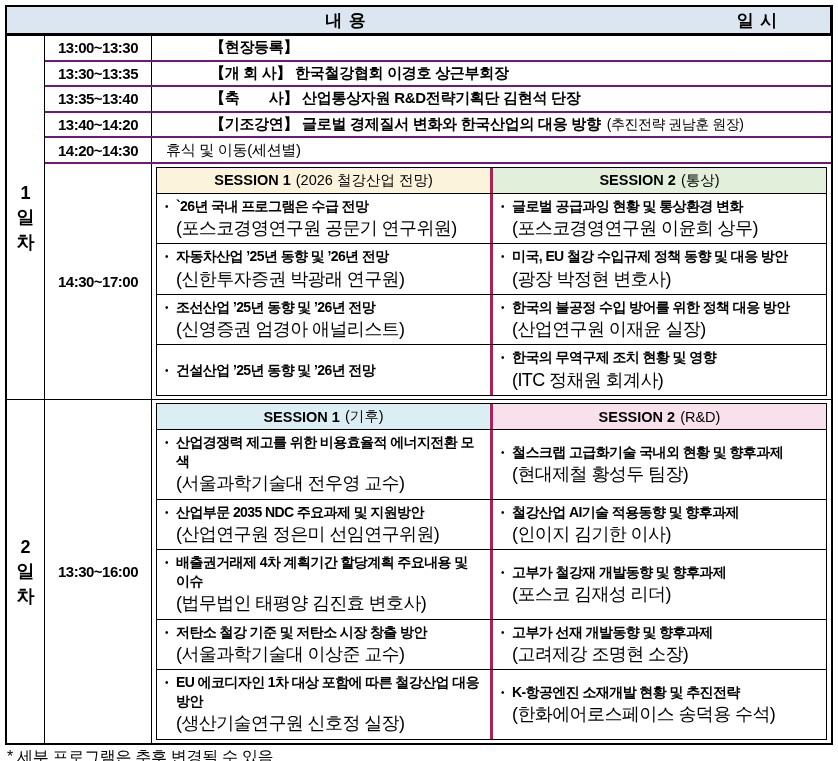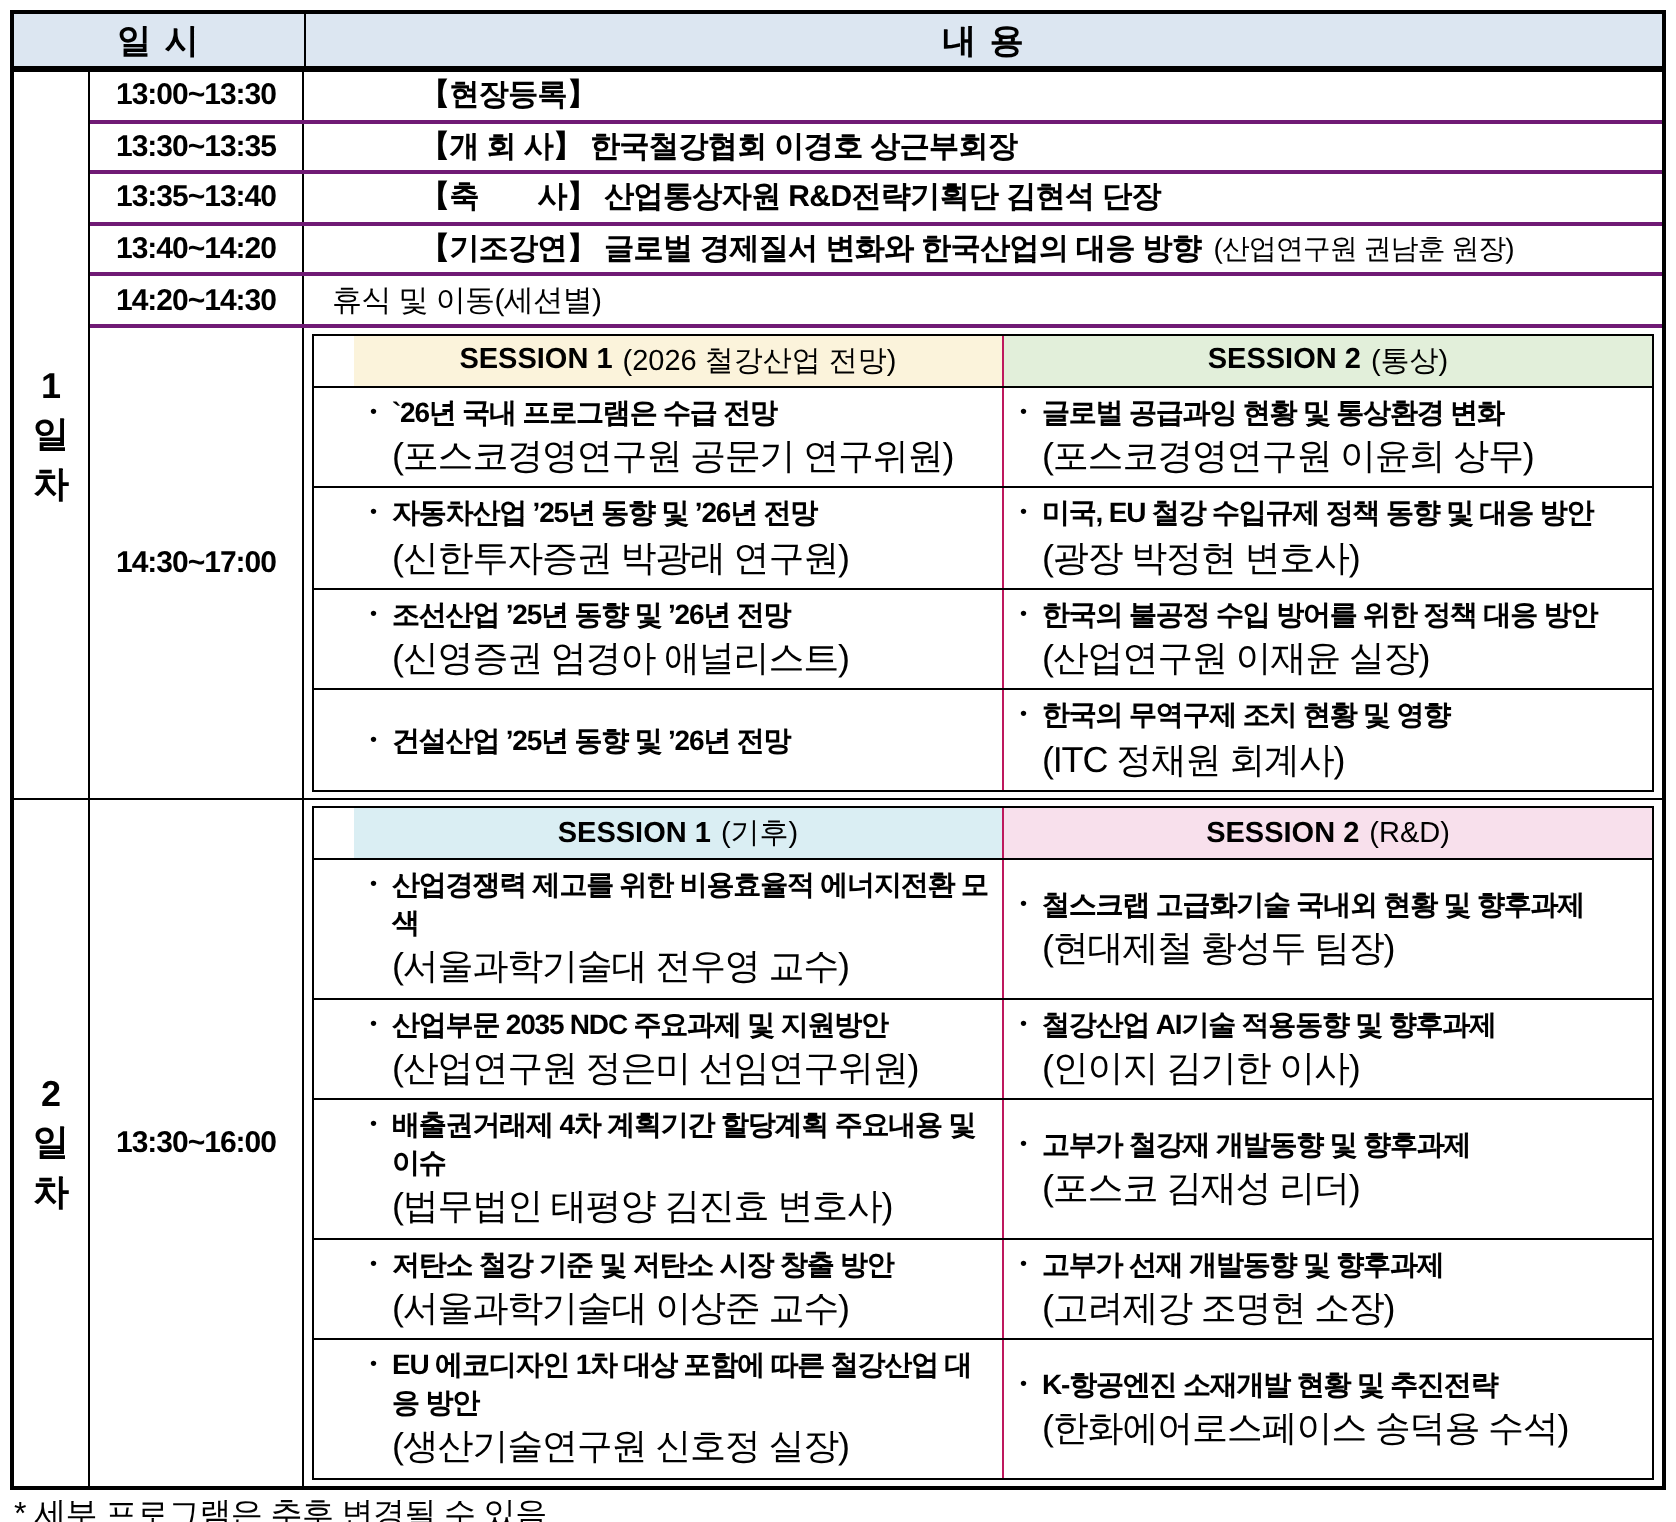--- a/index.html
+++ b/index.html
@@ -31,21 +31,21 @@
   .row-plain { font-weight: normal; font-size: 15px; letter-spacing: -0.3px; }
 
   
   .sess-wrap { display: flex; flex: 1; }
   .sess-content { flex: 1; padding: 3px 4px; }
   .sess { height: 100%; border: 1px solid #000; display: flex; flex-direction: column; }
   .sess-row { display: flex; }
   .sess-row + .sess-row { border-top: 1px solid #000; }
   .sess-head-row { height: 25px; flex: 0 0 auto; }
   .sess-cell { flex: 1; min-width: 0; }
-  .sess-cell.first { border-right: 1px solid #be185d; margin-left: 20px; }
+  .sess-cell.first { border-right: 3px solid #be185d; }
   .sess-head-cell { display: flex; align-items: center; justify-content: center; gap: 5px; font-size: 14.5px; }
   .sess-name { font-weight: bold; }
   .sess-topic { font-weight: normal; }
 
   .item-row { flex: 1 1 0; }
   .day2 .r3l { flex-grow: 68; } .day2 .r2l { flex-grow: 50; } .day2 .r3x { flex-grow: 73; }
   .item-cell { display: flex; flex-direction: column; justify-content: center; padding: 3px 6px 3px 8px; }
   .item { display: flex; align-items: flex-start; }
   .bullet { flex: 0 0 11px; font-size: 10px; line-height: 19px; }
   .item-text { flex: 1; min-width: 0; }
@@ -54,22 +54,22 @@
 
   .footnote { margin: 2px 0 0 2px; font-size: 16px; letter-spacing: -0.3px; }
 </style>
 </head>
 <body>
 
 <div class="page">
   <div class="schedule-table">
 
     <div class="thead" style="background: rgb(220, 230, 241);">
+      <div class="th th-content">내 용</div>
       <div class="th th-datetime">일 시</div>
-      <div class="th th-content">내 용</div>
     </div>
 
     <div class="day-block day1">
       <div class="day-cell">
         <span>1</span>
         <span>일</span>
         <span>차</span>
       </div>
       <div class="day-body">
 
@@ -88,21 +88,21 @@
         <div class="srow">
           <div class="time-cell">13:35~13:40</div>
           <div class="content-cell">
             <span class="row-title">【축　　사】 산업통상자원 R&amp;D전략기획단 김현석 단장</span>
           </div>
         </div>
         <div class="srow">
           <div class="time-cell">13:40~14:20</div>
           <div class="content-cell">
             <span class="row-title">【기조강연】 글로벌 경제질서 변화와 한국산업의 대응 방향</span>
-            <span class="row-note">(산업연구원 권남훈 원장)</span>
+            <span class="row-note">(추진전략 권남훈 원장)</span>
           </div>
         </div>
         <div class="srow">
           <div class="time-cell">14:20~14:30</div>
           <div class="content-cell">
             <span class="row-plain">휴식 및 이동(세션별)</span>
           </div>
         </div>
 
         <div class="sess-wrap">

